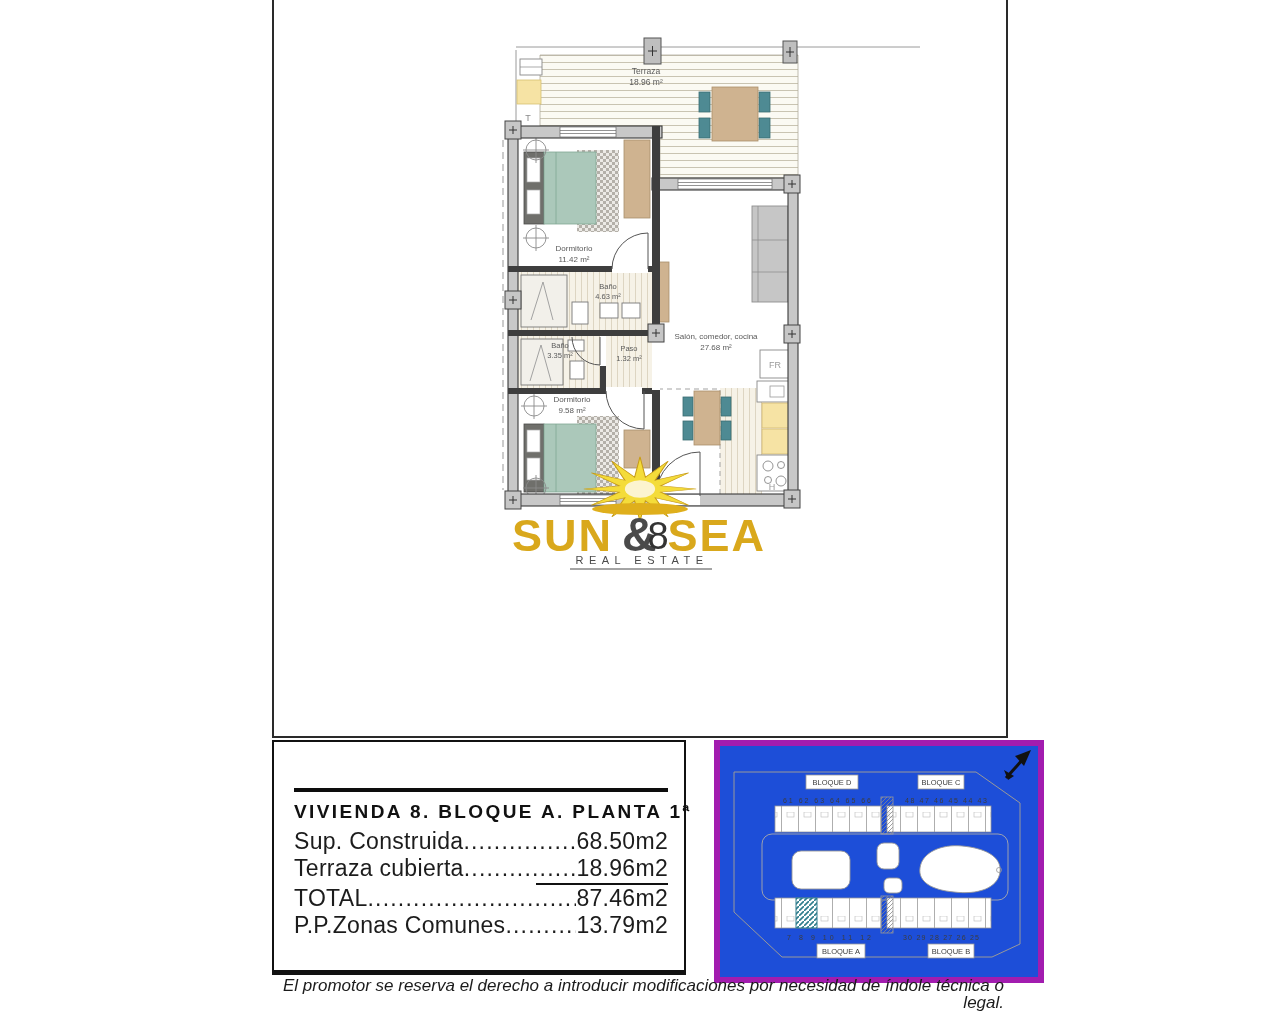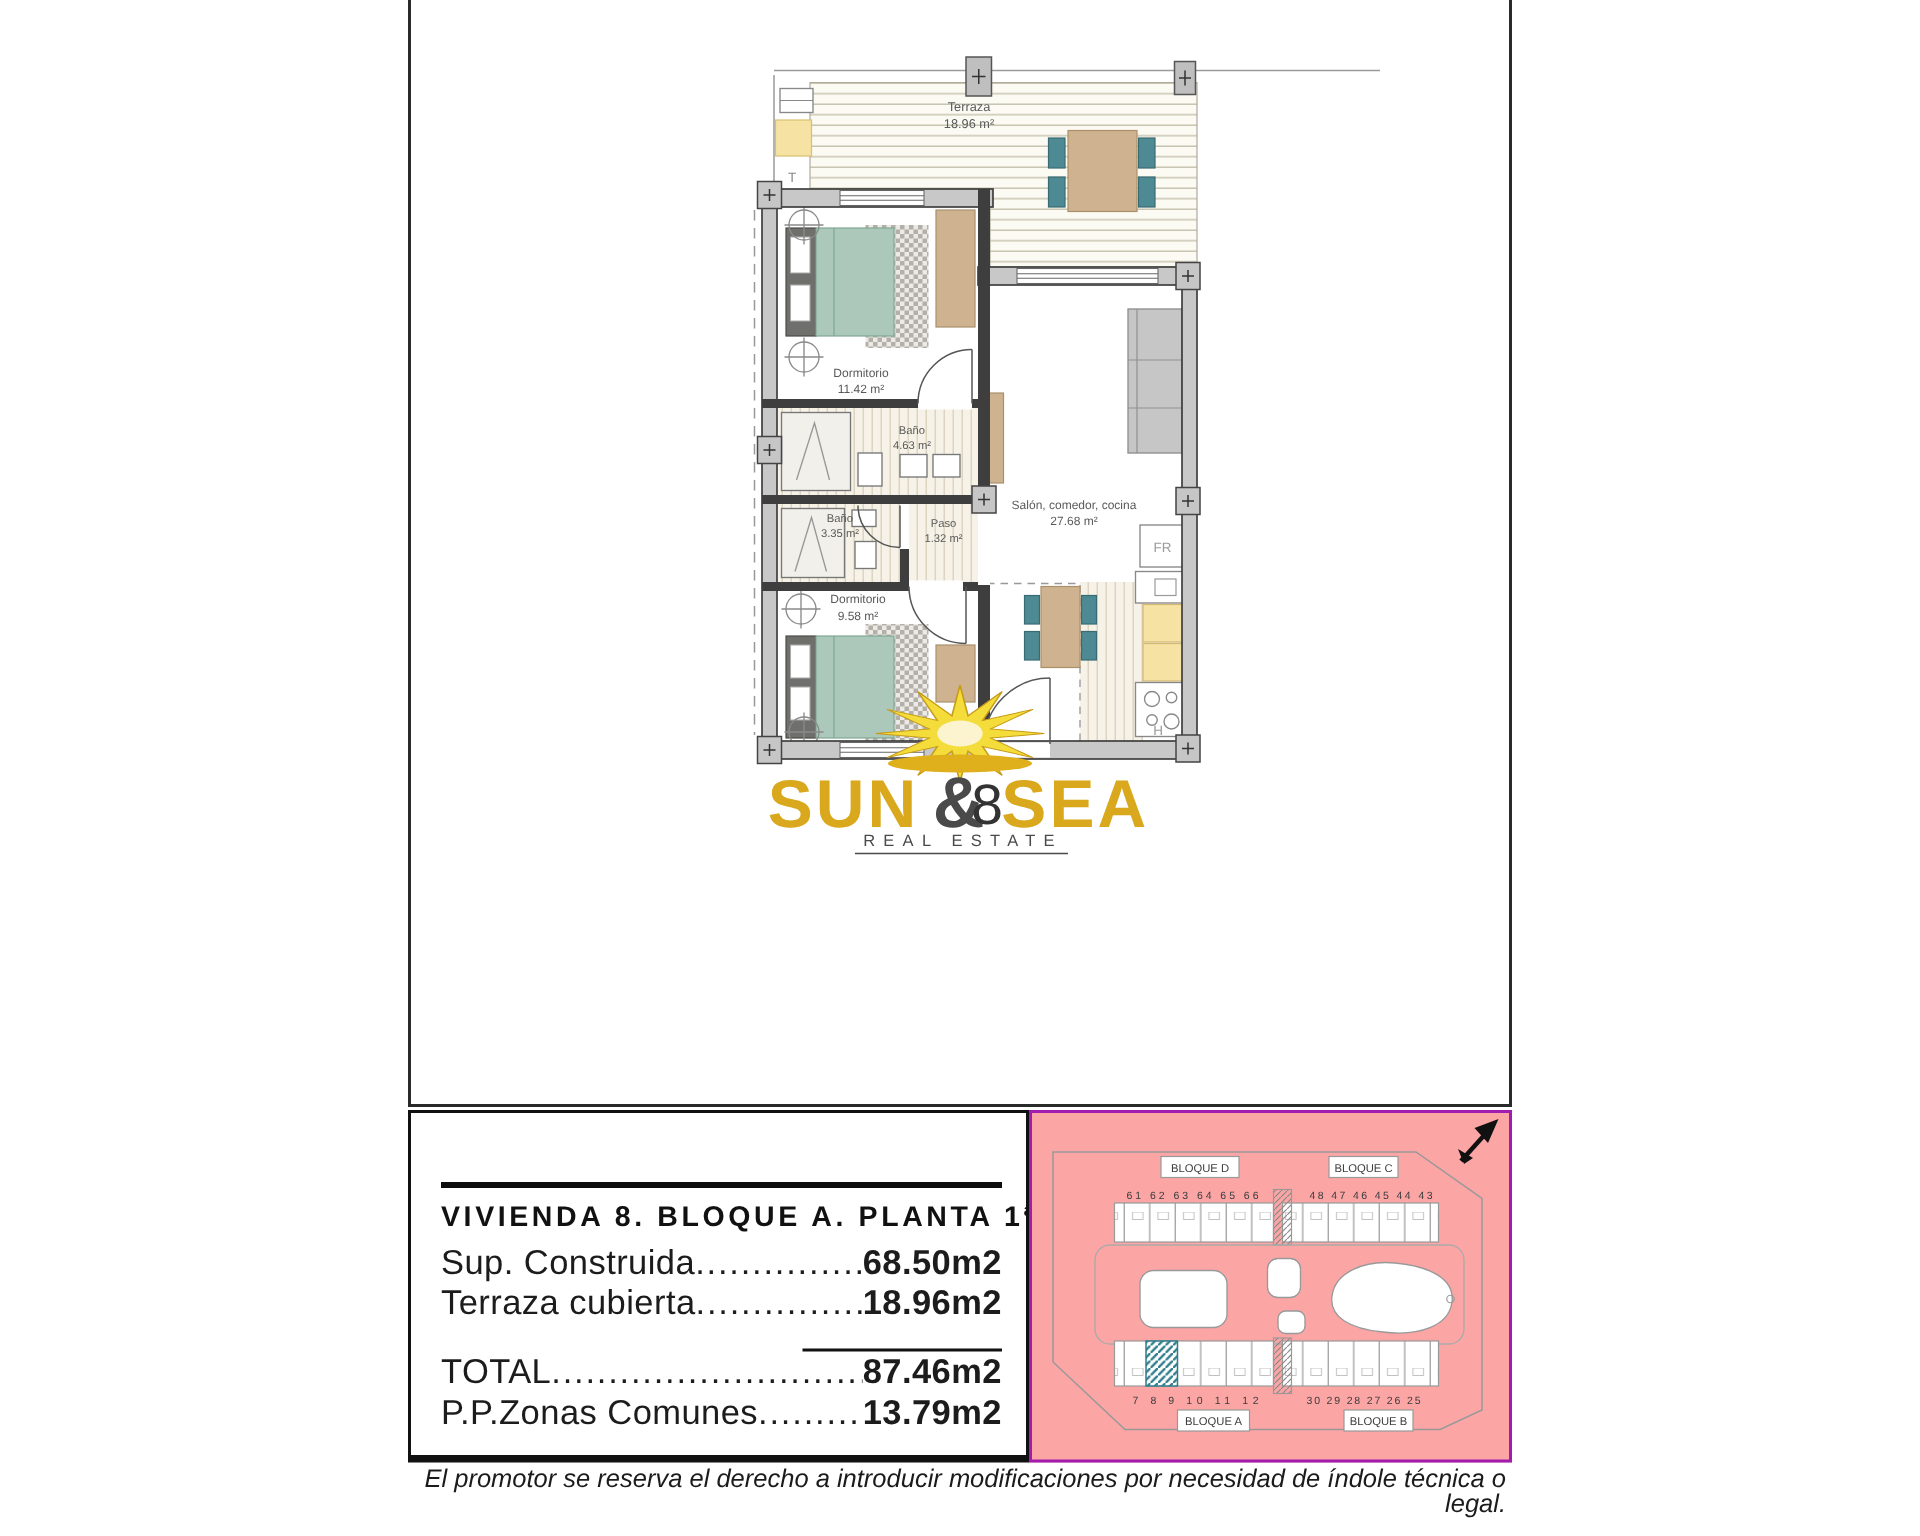--- a/index.html
+++ b/index.html
@@ -17,27 +17,27 @@
   .info-box {
     position:absolute; left:272px; top:740px; width:410px; height:228px;
     border:2px solid #111; border-bottom-width:5px; background:#fff;
   }
   .info-inner { position:absolute; left:20px; right:16px; top:46px; }
   .info-rule { height:4px; background:#0d0d0d; margin-bottom:9px; }
   .info-title { font-weight:bold; font-size:19px; letter-spacing:2.4px; white-space:nowrap; color:#111; margin-bottom:5px; }
   .info-row { display:flex; align-items:baseline; font-size:23px; letter-spacing:0.3px; line-height:27px; color:#1c1c1c; }
   .leader { flex:1; overflow:hidden; white-space:nowrap; }
   .leader::before { content:".........................................................................."; letter-spacing:1.2px; }
-  .val { white-space:nowrap;font-weight:bold; }
-  .val-underline { border-bottom:2.5px solid #111; padding-left:40px; margin-left:-40px; padding-bottom:17px; }
+  .val { white-space:nowrap; }
+  .val-underline { border-bottom:2.5px solid #111; padding-left:40px; margin-left:-40px; padding-bottom:1px; }
 
   
   .site-box {
-    position:absolute; left:686px; top:740px; width:318px; height:231px;
-    border:2px solid #a21caf; background:#fca5a5;
+    position:absolute; left:714px; top:740px; width:318px; height:231px;
+    border:6px solid #a21caf; background:#1d4ed8;
   }
   .site-box svg { position:absolute; left:0; top:0; }
 
   
   .disclaimer {
     position:absolute; left:272px; width:732px; top:977px;
     text-align:right; font-style:italic; font-size:17px; line-height:17px; color:#1b1b1b;
   }
 
   text { font-family:"Liberation Sans", sans-serif; }

